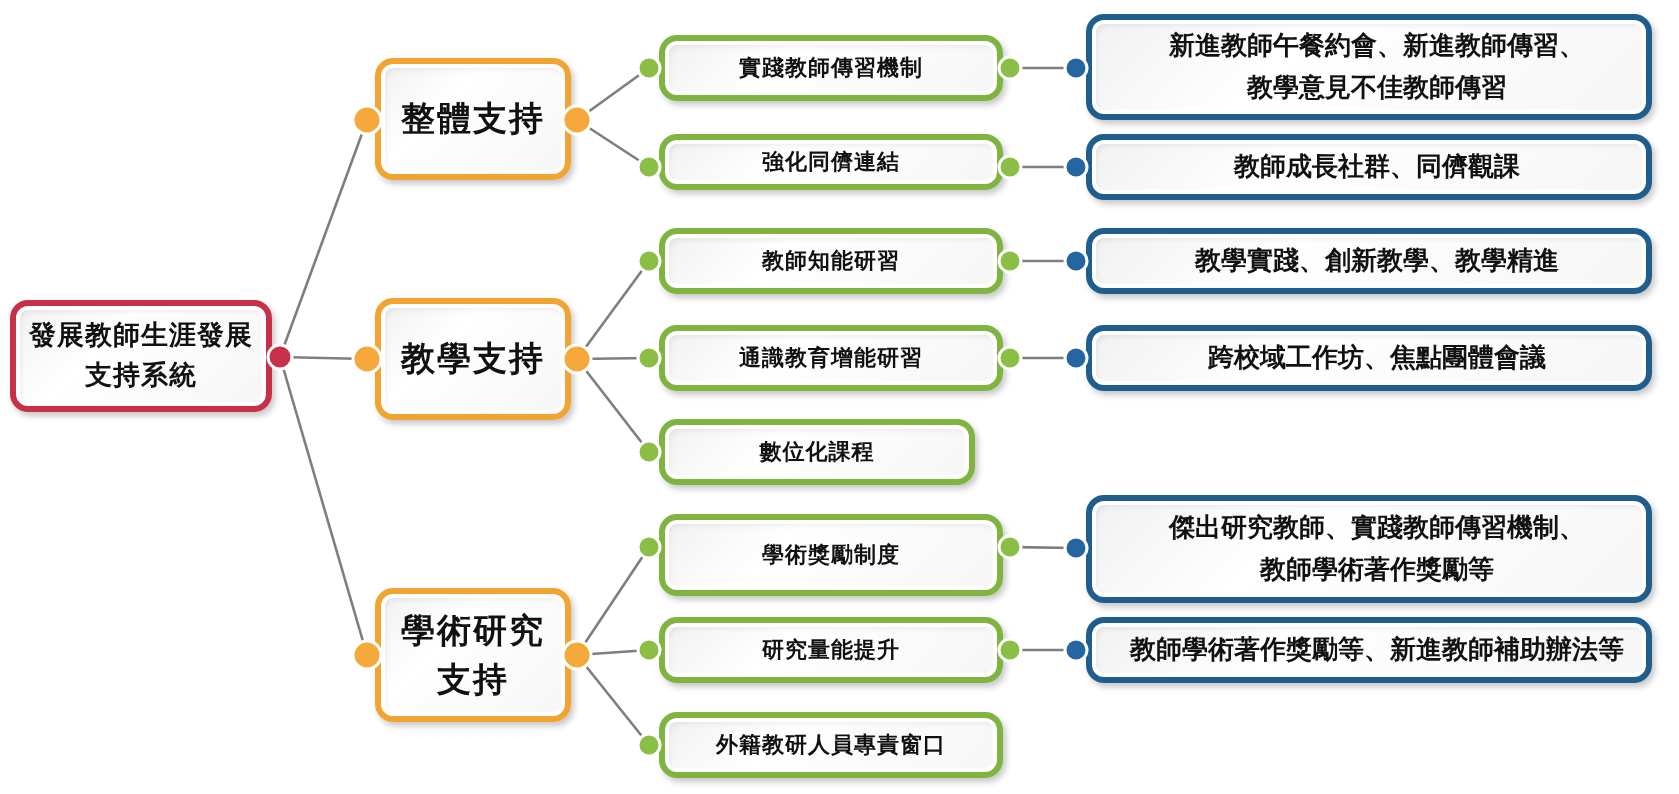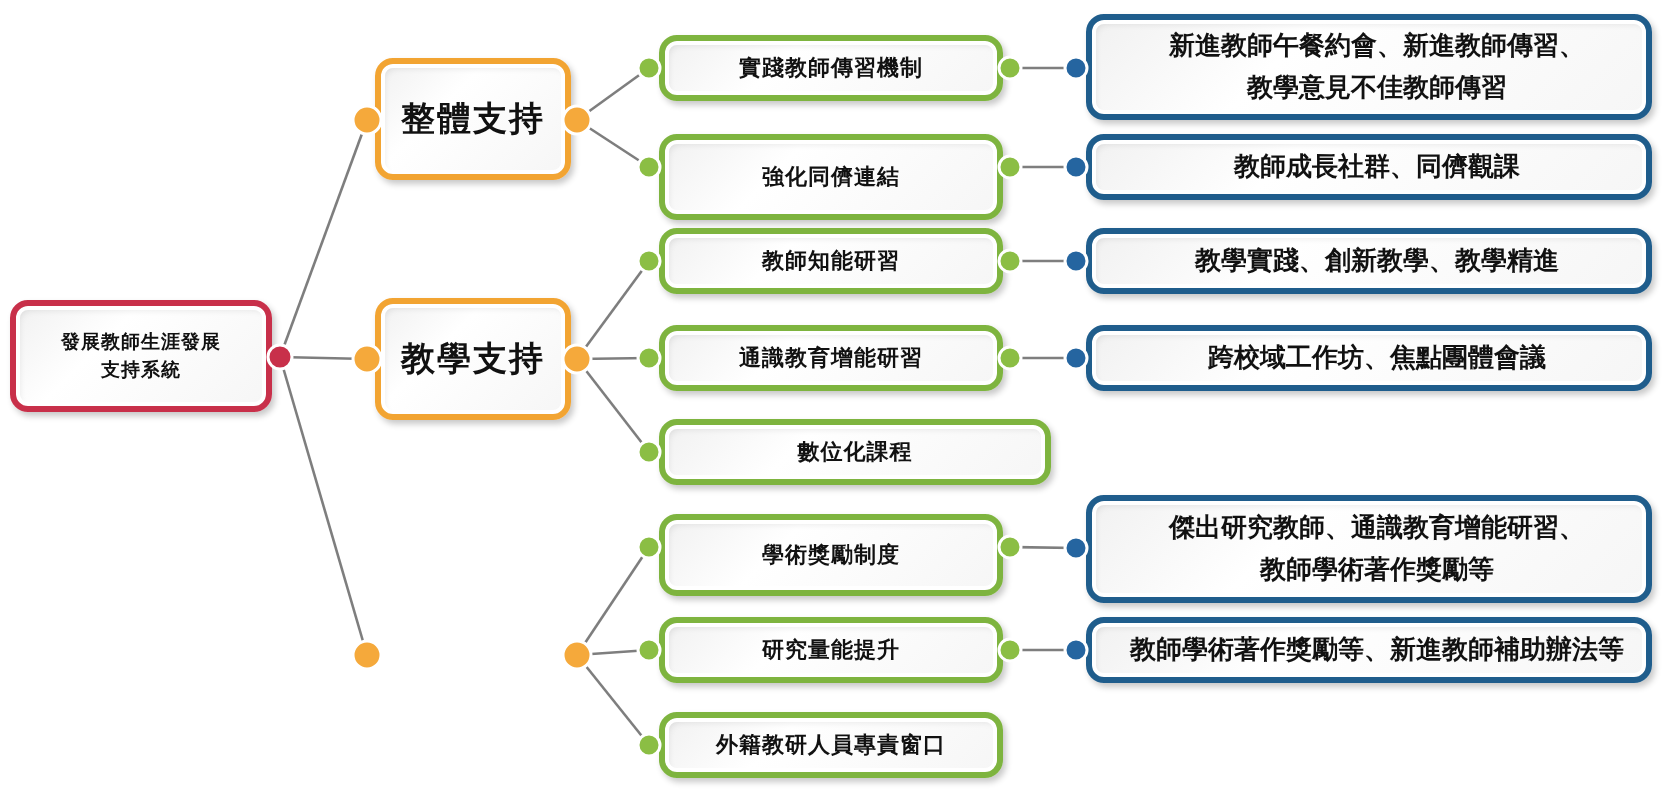--- a/index.html
+++ b/index.html
@@ -28,21 +28,21 @@
     border-radius:18px;
     background:linear-gradient(135deg,#f1f1f1 0%,#ffffff 35%,#f6f6f6 100%);
     box-shadow:inset 0 0 0 4px #ffffff,
                inset 3px 4px 7px rgba(0,0,0,0.10),
                3px 4px 6px rgba(0,0,0,0.22);
     font-weight:bold;color:#111;text-align:center;white-space:nowrap;
   }
   .node .ln{display:block;}
   .root{
     border:6px solid var(--red);
-    font-size:19px;line-height:1.48;letter-spacing:1px;
+    font-size:27px;line-height:1.48;letter-spacing:1px;
   }
   .branch{
     border:6px solid var(--orange);
     font-size:34px;line-height:1.45;letter-spacing:2px;
   }
   .item{
     border:6px solid var(--green);
     font-size:22px;letter-spacing:1px;
   }
   .detail{
@@ -120,38 +120,42 @@
   </div>
 
   <div class="node branch" style="left:375px;top:58px;width:196px;height:122px">
     <span class="ln">整體支持</span>
   </div>
 
   <div class="node branch" style="left:375px;top:298px;width:196px;height:122px">
     <span class="ln">教學支持</span>
   </div>
 
+  <div class="node branch" style="left:375px;top:588px;width:196px;height:134px">
+    <span class="ln">學術研究</span>
+    <span class="ln">支持</span>
+  </div>
 
   <div class="node item" style="left:659px;top:35px;width:344px;height:66px">
     <span class="ln">實踐教師傳習機制</span>
   </div>
 
-  <div class="node item" style="left:659px;top:134px;width:344px;height:86px">
+  <div class="node item" style="left:659px;top:134px;width:344px;height:56px">
     <span class="ln">強化同儕連結</span>
   </div>
 
   <div class="node item" style="left:659px;top:228px;width:344px;height:66px">
     <span class="ln">教師知能研習</span>
   </div>
 
   <div class="node item" style="left:659px;top:325px;width:344px;height:66px">
     <span class="ln">通識教育增能研習</span>
   </div>
 
-  <div class="node item" style="left:659px;top:419px;width:392px;height:66px">
+  <div class="node item" style="left:659px;top:419px;width:316px;height:66px">
     <span class="ln">數位化課程</span>
   </div>
 
   <div class="node item" style="left:659px;top:514px;width:344px;height:82px">
     <span class="ln">學術獎勵制度</span>
   </div>
 
   <div class="node item" style="left:659px;top:617px;width:344px;height:66px">
     <span class="ln">研究量能提升</span>
   </div>
@@ -171,21 +175,21 @@
 
   <div class="node detail" style="left:1086px;top:228px;width:566px;height:66px">
     <span class="ln">教學實踐、創新教學、教學精進</span>
   </div>
 
   <div class="node detail" style="left:1086px;top:325px;width:566px;height:66px">
     <span class="ln">跨校域工作坊、焦點團體會議</span>
   </div>
 
   <div class="node detail" style="left:1086px;top:495px;width:566px;height:108px">
-    <span class="ln">傑出研究教師、通識教育增能研習、</span>
+    <span class="ln">傑出研究教師、實踐教師傳習機制、</span>
     <span class="ln">教師學術著作獎勵等</span>
   </div>
 
   <div class="node detail" style="left:1086px;top:617px;width:566px;height:66px">
     <span class="ln">教師學術著作獎勵等、新進教師補助辦法等</span>
   </div>
 
 </div>
 
 </body></html>

